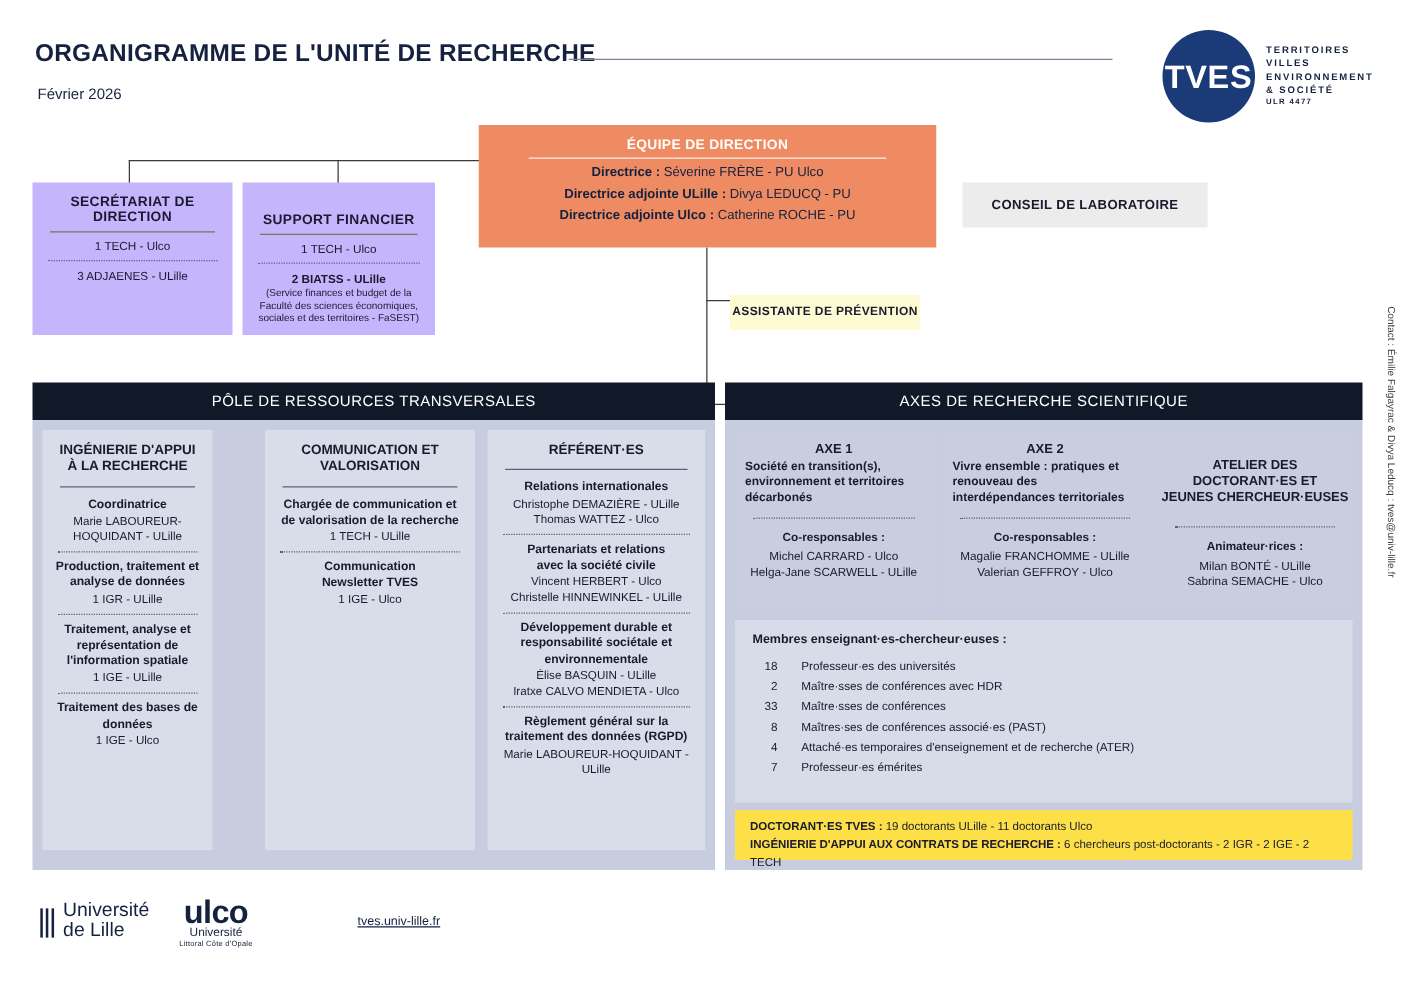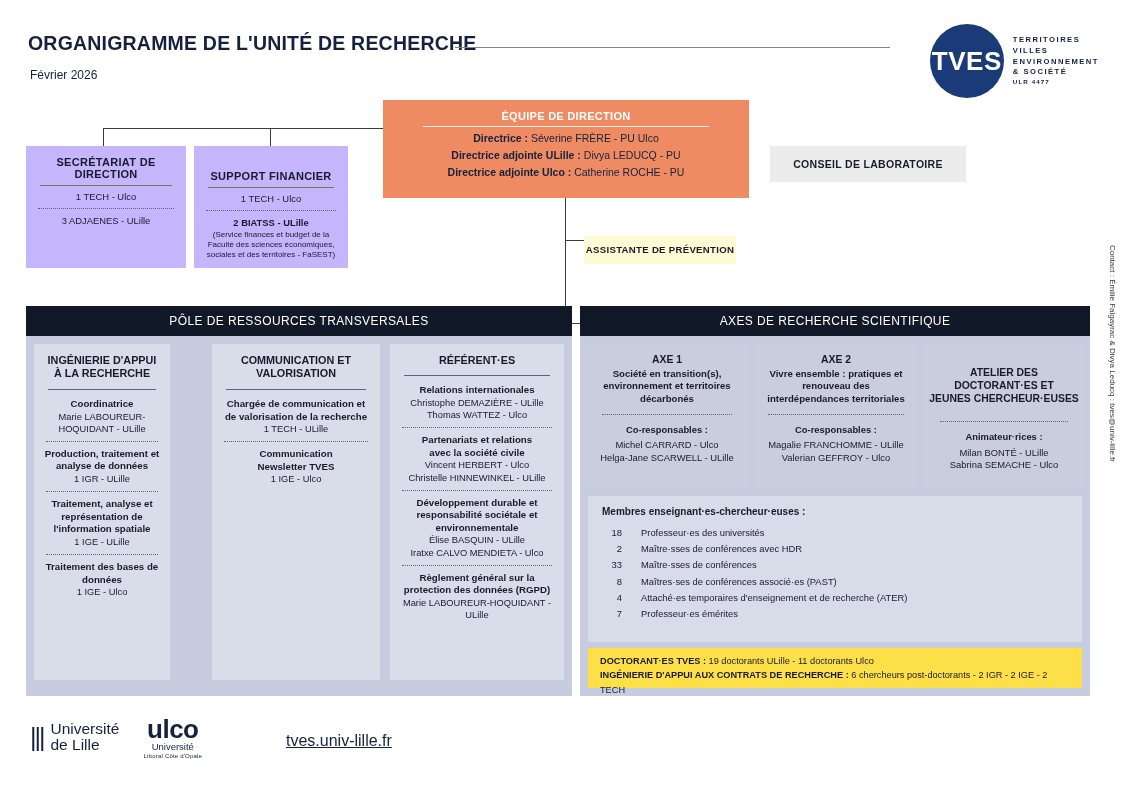--- a/index.html
+++ b/index.html
@@ -82,21 +82,21 @@
   #axes-body{left:580px;top:336px;width:510px;height:360px;}
 
   .col{position:absolute;box-sizing:border-box;background:#d9dce9;}
   .col-hdr{font-weight:bold;text-align:center;font-size:10.8px;line-height:1.25;padding:10px 6px 0;}
   .blk{text-align:center;font-size:9.3px;line-height:1.3;padding:0 8px;}
   .blk .b{font-size:9.7px;}
 
   
   .axbox{position:absolute;box-sizing:border-box;background:#c9cddd;}
   .axbox .t{text-align:center;font-weight:bold;font-size:10.4px;padding-top:9px;line-height:1.25;}
-  .axbox .s{text-align:center;font-size:9.6px;line-height:1.28;padding:2px 8px 0;font-weight:bold;}
+  .axbox .s{text-align:left;font-size:9.6px;line-height:1.28;padding:2px 8px 0;font-weight:bold;}
   .axbox .co{text-align:center;font-size:9.4px;line-height:1.35;}
 
   #membres{position:absolute;left:8px;top:160px;width:494px;height:146px;background:#d8dbe8;box-sizing:border-box;padding:10px 14px;}
   #membres .h{font-weight:bold;font-size:10px;margin-bottom:8px;}
   #membres .row{font-size:9.4px;line-height:1.72;}
   #membres .row .n{display:inline-block;width:20px;text-align:right;margin-right:19px;}
 
   #doct{position:absolute;left:8px;top:312px;width:494px;height:40px;background:#fde047;box-sizing:border-box;padding:6px 12px;}
   #doct .r{font-size:9.2px;line-height:1.55;}
   #doct .r b{font-weight:bold;}
@@ -106,21 +106,21 @@
 
   
   .foot-logos{position:absolute;left:30px;top:716px;display:flex;align-items:center;gap:24px;}
   .ul-logo{display:flex;align-items:center;gap:7px;}
   .ul-bars{font-size:25px;letter-spacing:-2px;color:#15213f;font-weight:300;}
   .ul-txt{font-size:15.5px;line-height:1.05;color:#15213f;}
   .ulco{display:flex;flex-direction:column;align-items:center;}
   .ulco .big{font-size:26px;font-weight:bold;color:#15213f;letter-spacing:-.5px;line-height:1;}
   .ulco .m{font-size:9.5px;color:#15213f;line-height:1.15;}
   .ulco .s{font-size:6px;color:#15213f;letter-spacing:.2px;}
-  .site{position:absolute;left:286px;top:732px;font-size:16px;color:#15213f;text-decoration:underline;}
+  .site{position:absolute;left:286px;top:732px;font-size:10px;color:#15213f;text-decoration:underline;}
 
   .contact{
     position:absolute;right:6px;top:462px;transform:rotate(90deg);transform-origin:right top;
     font-size:8px;color:#3b3b3b;white-space:nowrap;
   }
 </style>
 </head>
 <body>
 
 <div class="root">
@@ -258,21 +258,21 @@
 Christelle HINNEWINKEL - ULille</div>
       </div>
       <div class="sep-dot"></div>
       <div class="blk">
         <div class="b">Développement durable et responsabilité sociétale et environnementale</div>
         <div style="white-space:pre-line;">Élise BASQUIN - ULille
 Iratxe CALVO MENDIETA - Ulco</div>
       </div>
       <div class="sep-dot"></div>
       <div class="blk">
-        <div class="b" style="white-space:pre-line;">Règlement général sur la protection des données (RGPD)</div>
+        <div class="b" style="white-space:pre-line;">Règlement général sur la traitement des données (RGPD)</div>
         <div>Marie LABOUREUR-HOQUIDANT - ULille</div>
       </div>
     </div>
   </div>
 
   <div class="box lav" id="axes-body">
 
     <div class="axbox" style="left:8px;top:8px;width:158px;height:144px;">
       <div class="t">AXE 1</div>
       <div class="s">Société en transition(s), environnement et territoires décarbonés</div>

